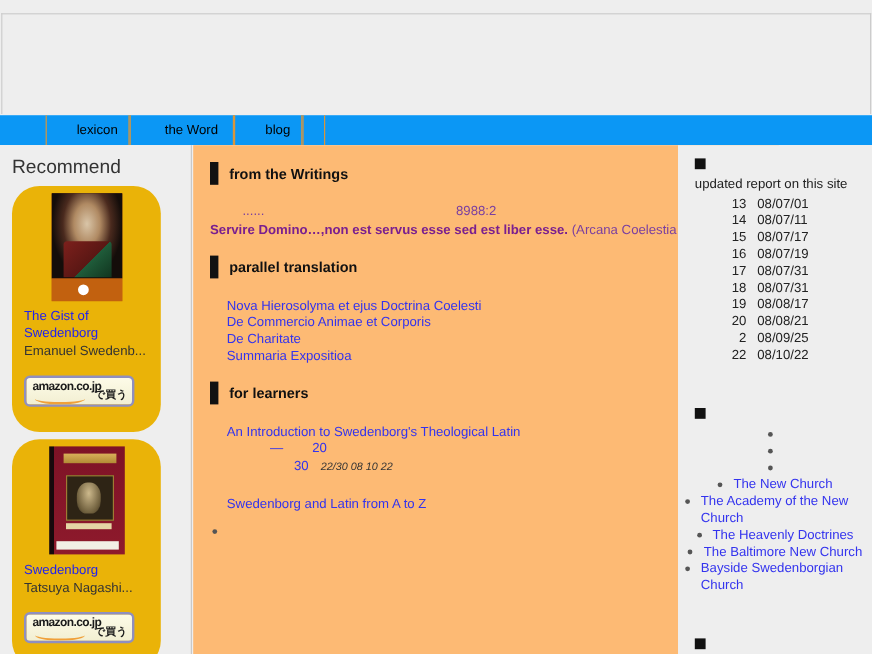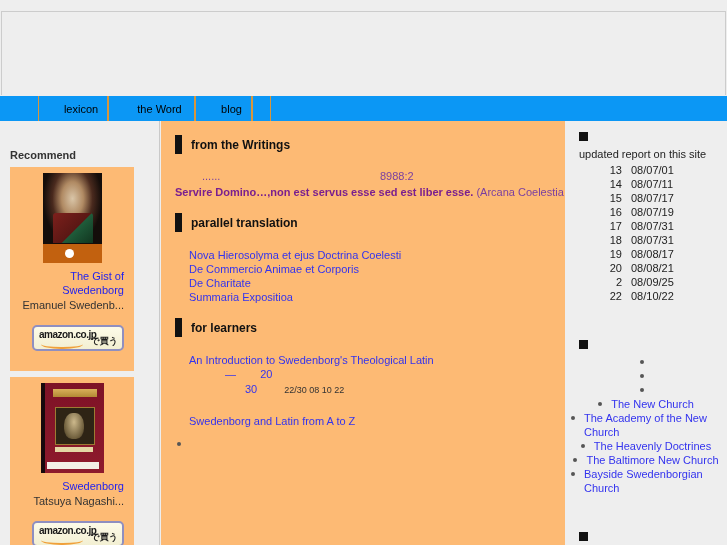--- a/index.html
+++ b/index.html
@@ -90,32 +90,32 @@
   .col-right {
     position: absolute;
     left: 565px; top: 0;
     width: 162px; height: 424px;
     background: #eeeeee;
     box-sizing: border-box;
   }
 
   
   .recommend-title {
-    font-size: 11px;
+    font-size: 16px;
     color: #333333;
-    padding: 28px 0 6px 10px;
-    font-weight: bold;
+    padding: 10px 0 6px 10px;
   }
   .book-card {
     width: 104px;
     margin: 0 0 6px 10px;
-    background: #fdba74;
+    background: #eab308;
     padding: 6px 10px 16px 10px;
     box-sizing: content-box;
-    text-align: right;
+    text-align: left;
+    border-radius: 23px;
   }
   .book-cover {
     width: 59px;
     height: 90px;
     margin: 0 auto 6px auto;
     position: relative;
     overflow: hidden;
   }
   .cover-a { background: #c2610f; }
   .cover-a .portrait {
@@ -283,21 +283,22 @@
   }
   .learner-sub2 {
     font-size: 11px;
     color: #3333ee;
     line-height: 15px;
     margin-left: 56px;
   }
   .learner-sub2 .tiny {
     font-size: 9px;
     color: #333333;
-    margin-left: 24px;
+    margin-left: 7px;
+    font-style: italic;
   }
   .blog-link {
     font-size: 11px;
     color: #3333ee;
     line-height: 14px;
     margin: 16px 0 0 14px;
     cursor: pointer;
   }
   .blog-bullet-row {
     display: flex;

